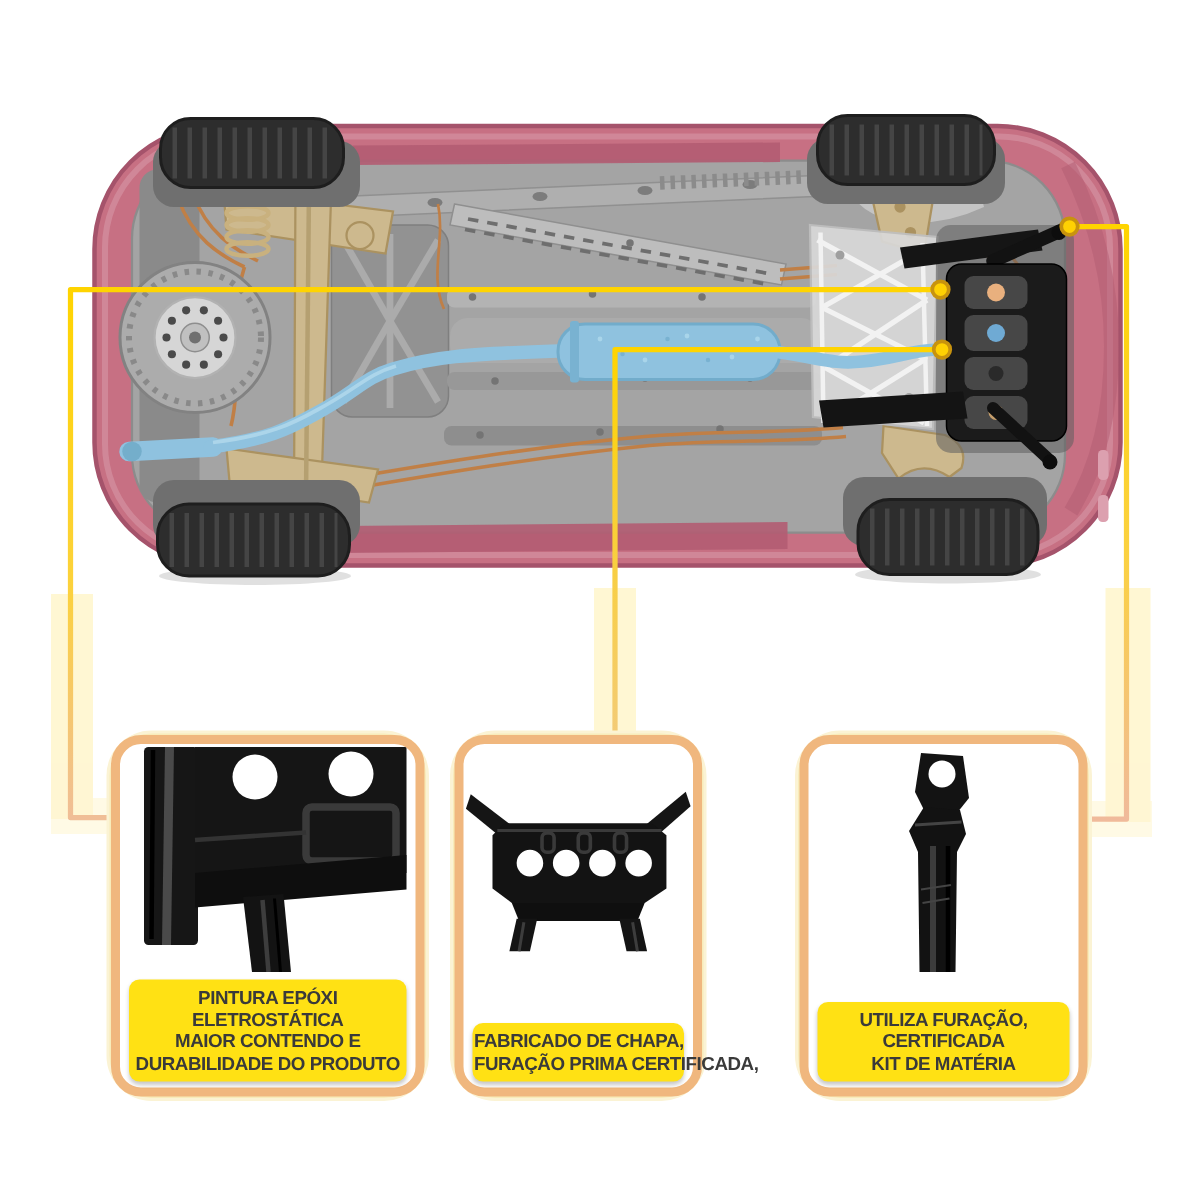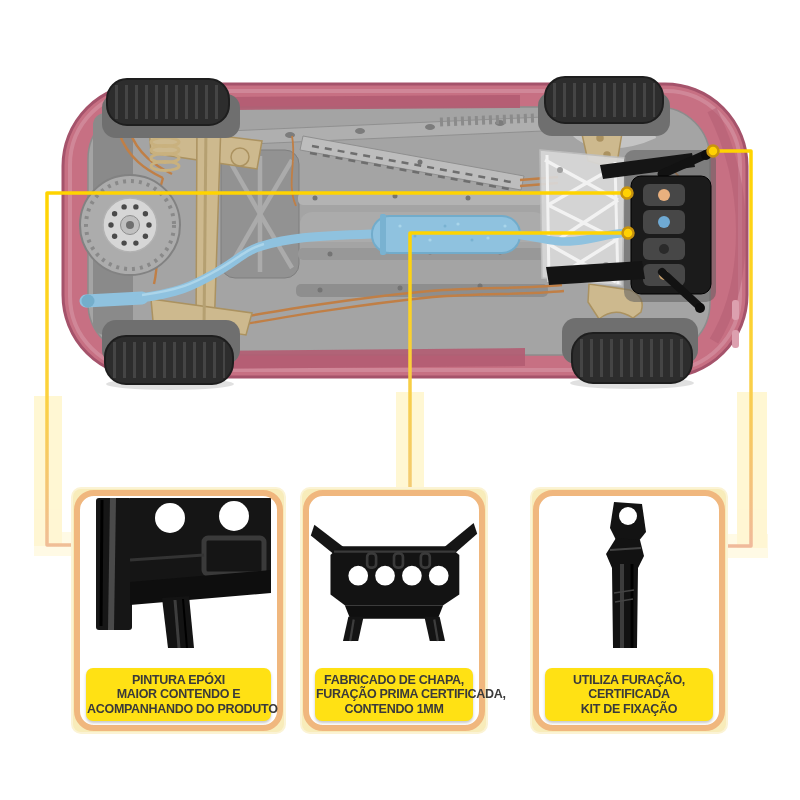--- a/index.html
+++ b/index.html
@@ -1,19 +1,19 @@
 <!DOCTYPE html>
 <html><head>
 <meta charset="utf-8">
 <style>
   html,body{margin:0;padding:0;background:#ffffff;}
   #stage{position:relative;width:800px;height:800px;background:#ffffff;overflow:hidden;
          font-family:"Liberation Sans",sans-serif;}
   #car-layer{position:absolute;left:0;top:0;}
-  .panel{position:absolute;background:#F8ECBA;border-radius:8px;padding:1px;box-sizing:border-box;
+  .panel{position:absolute;background:#F8ECBA;border-radius:28px;padding:1px;box-sizing:border-box;
          box-shadow:0 0 0 2px #FBF3D4;}
   .panel-inner{position:relative;height:100%;border:6px solid #F0B77E;border-radius:20px;
          background:#ffffff;box-sizing:border-box;overflow:hidden;}
   .part-photo{display:block;width:100%;height:150px;margin-top:2px;}
   .caption{position:absolute;left:13px;right:13px;bottom:11px;background:#FFE114;border-radius:7px;
          padding:5px 1px;text-align:center;font-weight:700;font-size:12.5px;line-height:14.5px;
          color:#3A3A3A;letter-spacing:-0.3px;box-shadow:0 2px 3px rgba(0,0,0,0.22);}
   .caption span{display:block;white-space:nowrap;}
 </style>
 </head>
@@ -255,26 +255,27 @@
         <rect x="118" y="40" width="60" height="36" rx="4" fill="none" stroke="#3A3A3A" stroke-width="5"></rect>
         <path d="M44,62 L118,57" stroke="#333333" stroke-width="3"></path>
         <path d="M44,84 L185,72 L185,95 L44,107 Z" fill="#0E0E0E"></path>
         <path d="M76,100 L103,98 L108,150 L82,150 Z" fill="#131313"></path>
         <line x1="89" y1="102" x2="93" y2="150" stroke="#3D3D3D" stroke-width="3"></line>
         <line x1="97" y1="101" x2="101" y2="150" stroke="#000000" stroke-width="2"></line>
       </svg>
     </div>
     <div class="caption">
       <span>PINTURA EPÓXI</span>
+      <span>ELETROSTÁTICA</span>
       <span>MAIOR CONTENDO E</span>
-      <span>ACOMPANHANDO DO PRODUTO</span>
+      <span>DURABILIDADE DO PRODUTO</span>
     </div>
   </div>
 
-  <div class="panel" style="left:302px;top:489px;width:184px;height:243px;">
+  <div class="panel" style="left:302px;top:489px;width:167px;height:243px;">
     <div class="panel-inner">
       <svg class="part-photo" viewBox="0 0 190 152">
         <path d="M6,22 L40,48 L34,60 L2,34 Z" fill="#151515"></path>
         <path d="M184,20 L150,48 L156,60 L188,32 Z" fill="#151515"></path>
         <path d="M34,46 L156,46 L168,56 L168,100 L150,112 L40,112 L24,100 L24,56 Z" fill="#131313"></path>
         <line x1="28" y1="52" x2="164" y2="52" stroke="#3A3A3A" stroke-width="2.5"></line>
         <g fill="#ffffff">
           <circle cx="55" cy="79" r="11"></circle>
             <circle cx="85" cy="79" r="11"></circle>
           <circle cx="115" cy="79" r="11"></circle>
@@ -288,36 +289,35 @@
         <path d="M40,112 L150,112 L144,127 L46,127 Z" fill="#0F0F0F"></path>
         <path d="M44,125 L61,125 L55,152 L38,152 Z" fill="#141414"></path>
         <path d="M129,125 L146,125 L152,152 L135,152 Z" fill="#141414"></path>
         <line x1="50" y1="128" x2="46" y2="152" stroke="#3D3D3D" stroke-width="2.5"></line>
         <line x1="140" y1="128" x2="144" y2="152" stroke="#3D3D3D" stroke-width="2.5"></line>
       </svg>
     </div>
     <div class="caption">
       <span>FABRICADO DE CHAPA,</span>
       <span>FURAÇÃO PRIMA CERTIFICADA,</span>
-      <span>CONTENDO 1MM</span>
     </div>
   </div>
 
   <div class="panel" style="left:532px;top:489px;width:194px;height:243px;">
     <div class="panel-inner">
       <svg class="part-photo" viewBox="0 0 170 150">
         <path d="M70,4 L98,6 L102,34 L94,44 L72,42 L66,30 Z" fill="#131313"></path>
         <circle cx="84" cy="18" r="9" fill="#ffffff"></circle>
         <path d="M72,40 L96,42 L100,58 L94,70 L93,150 L69,150 L68,70 L62,56 Z" fill="#121212"></path>
         <path d="M66,52 L97,50" stroke="#444444" stroke-width="2" fill="none"></path>
         <line x1="78" y1="66" x2="78" y2="150" stroke="#3C3C3C" stroke-width="4"></line>
         <line x1="88" y1="66" x2="88" y2="150" stroke="#000000" stroke-width="3"></line>
         <path d="M70,95 L90,92 M71,104 L89,101" stroke="#444444" stroke-width="1.5" fill="none"></path>
       </svg>
     </div>
     <div class="caption">
       <span>UTILIZA FURAÇÃO,</span>
       <span>CERTIFICADA</span>
-      <span>KIT DE FIXAÇÃO</span>
+      <span>KIT DE MATÉRIA</span>
     </div>
   </div>
 
 </div>
 
 </body></html>

